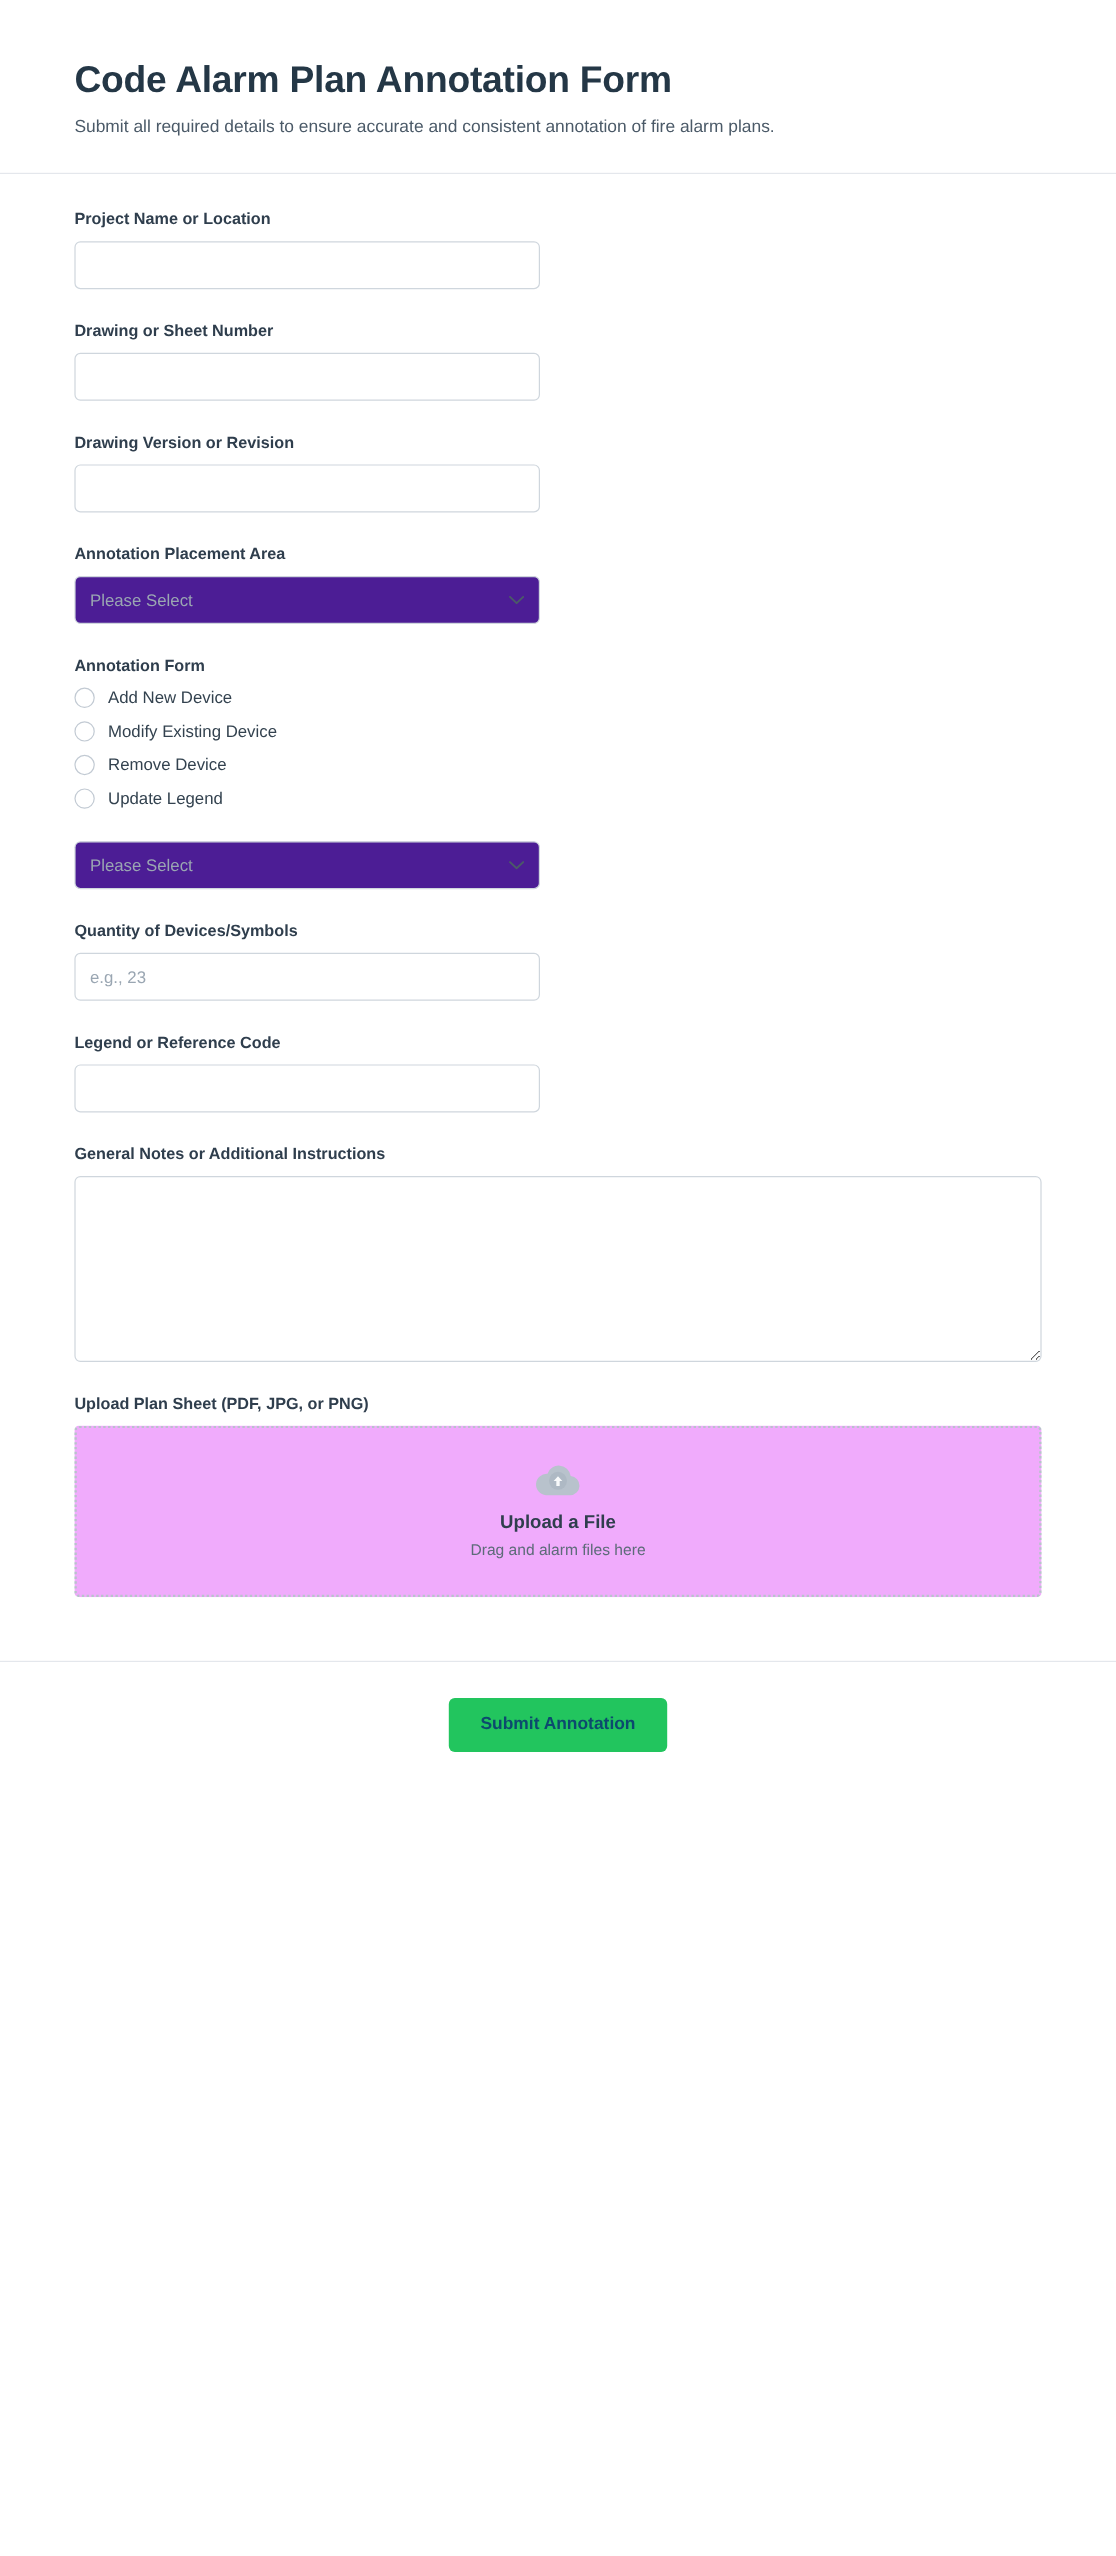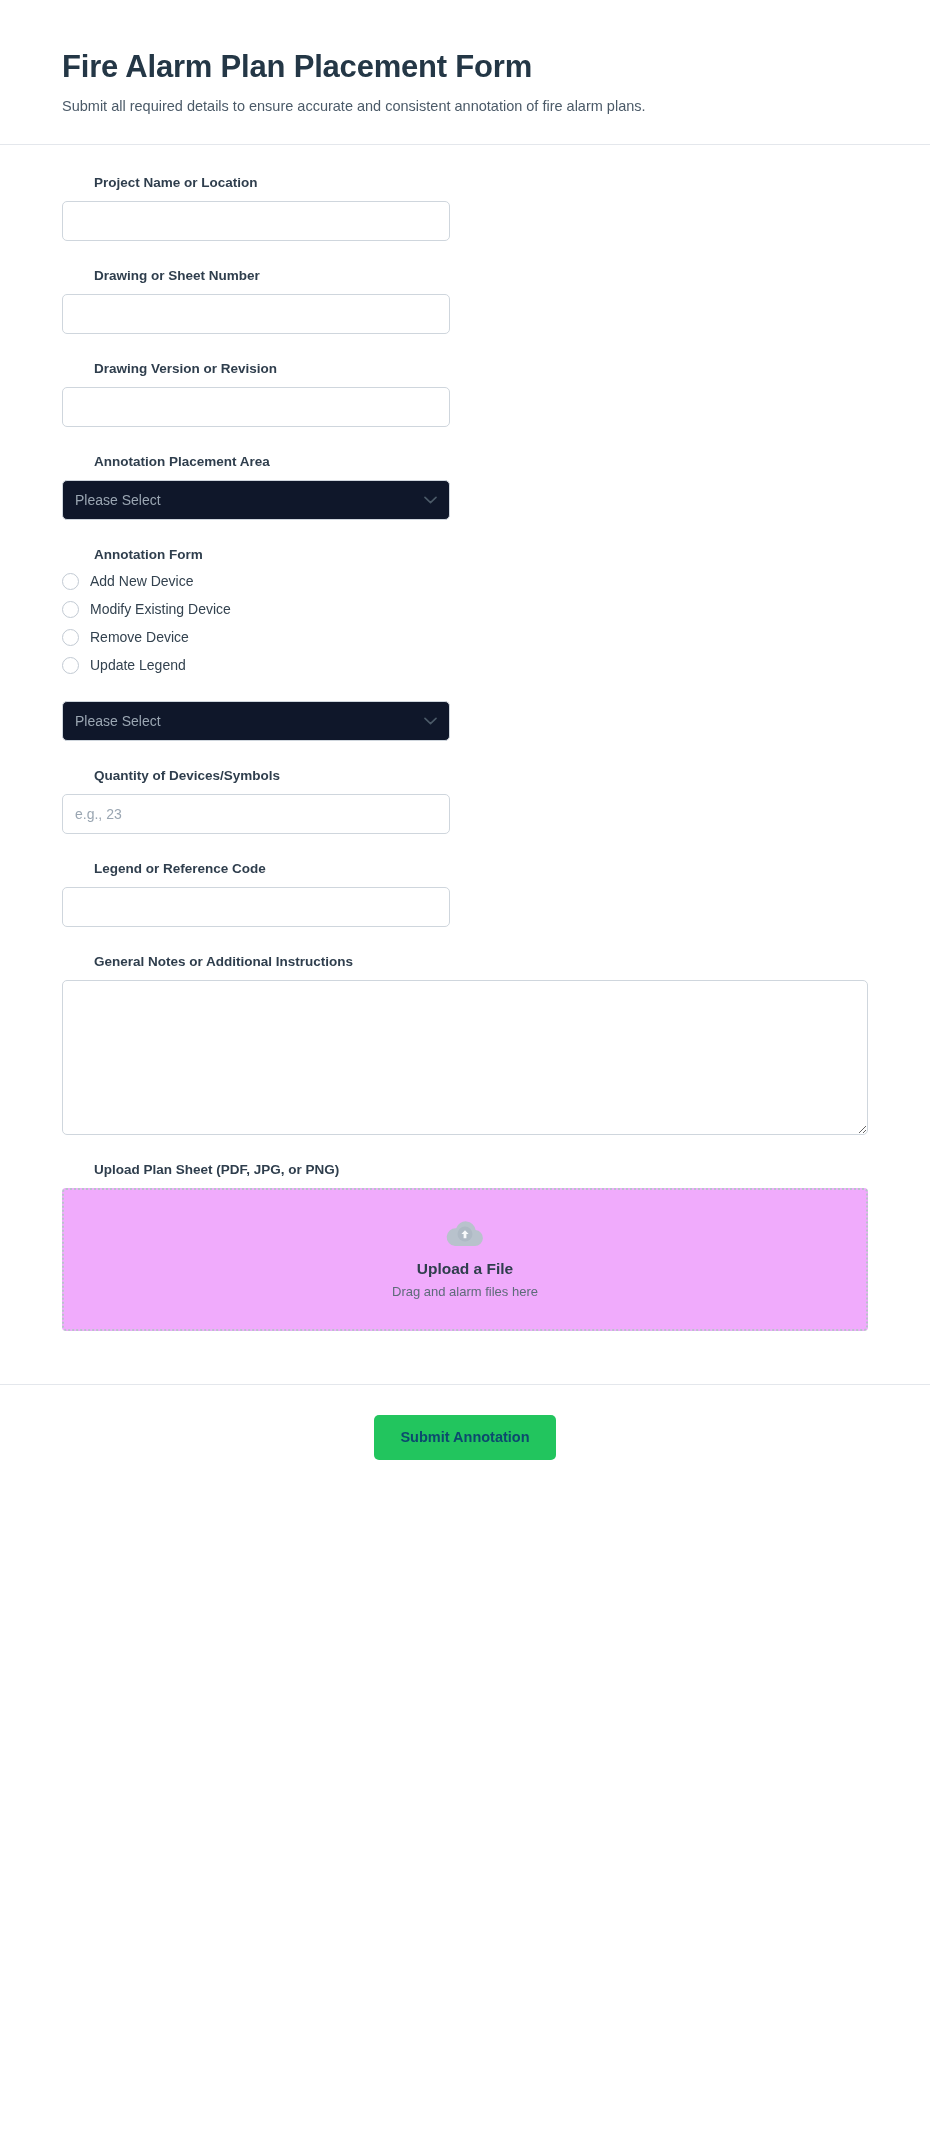--- a/index.html
+++ b/index.html
@@ -45,21 +45,20 @@
   }
   .field {
     margin-bottom: 27px;
   }
   .field-label {
     display: block;
     font-size: 13.5px;
     font-weight: bold;
     color: #2f3e4d;
     margin-bottom: 11px;
-    margin-left: 32px;
   }
   .text-input {
     display: block;
     width: 388px;
     height: 40px;
     border: 1px solid #cfd6dd;
     border-radius: 5px;
     background: #ffffff;
     padding: 14px 12px;
     font-size: 14px;
@@ -72,21 +71,21 @@
   .select-wrap {
     position: relative;
     width: 388px;
   }
   .select-input {
     display: block;
     width: 100%;
     height: 40px;
     border: 1px solid #cfd6dd;
     border-radius: 5px;
-    background: #0f172a;
+    background: #4c1d95;
     padding: 0 34px 0 12px;
     font-size: 14px;
     font-family: "Liberation Sans", sans-serif;
     color: #9aa6b2;
     outline: none;
     -webkit-appearance: none;
     appearance: none;
     line-height: 38px;
     cursor: pointer;
   }
@@ -180,21 +179,21 @@
     min-width: 166px;
     cursor: pointer;
   }
 </style>
 </head>
 <body>
 
 <div class="page">
 
   <div class="form-header">
-    <h1 class="form-title">Fire Alarm Plan Placement Form</h1>
+    <h1 class="form-title">Code Alarm Plan Annotation Form</h1>
     <p class="form-subtitle">Submit all required details to ensure accurate and consistent annotation of fire alarm plans.</p>
   </div>
 
   <div class="form-body">
 
     <div class="field">
       <label class="field-label">Project Name or Location</label>
       <input class="text-input" type="text" value="" placeholder="" style="">
     </div>
 

